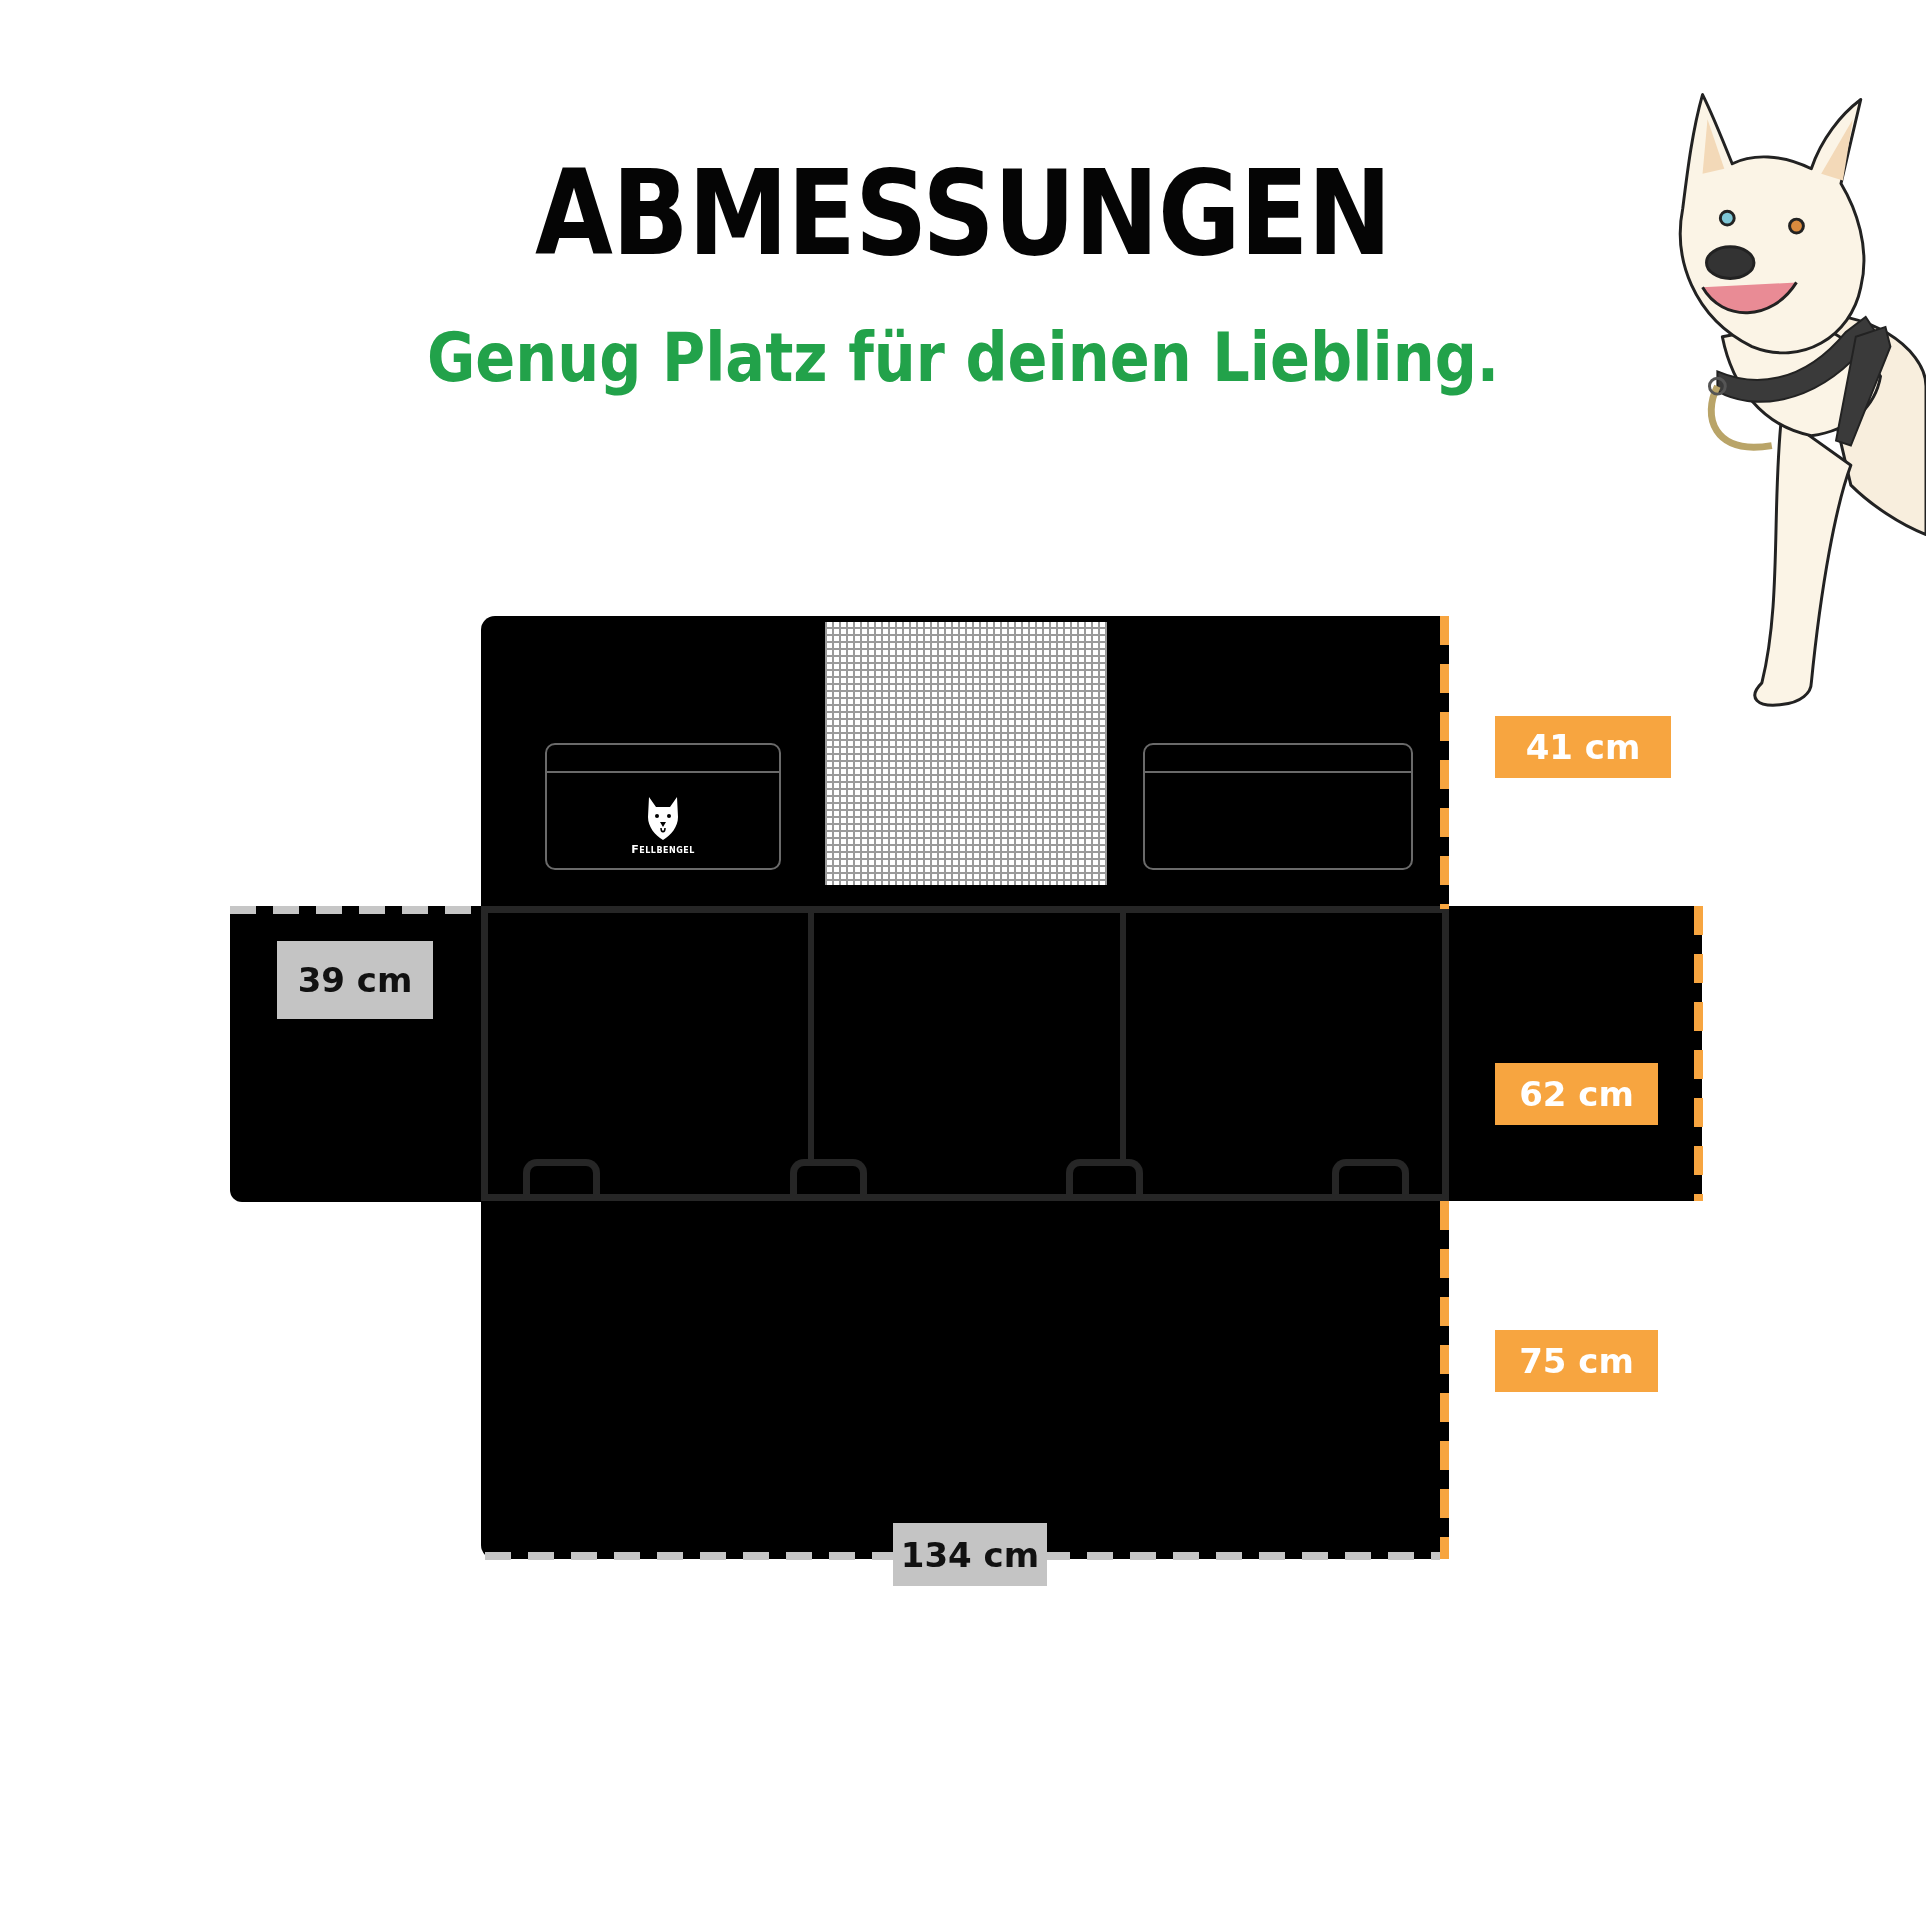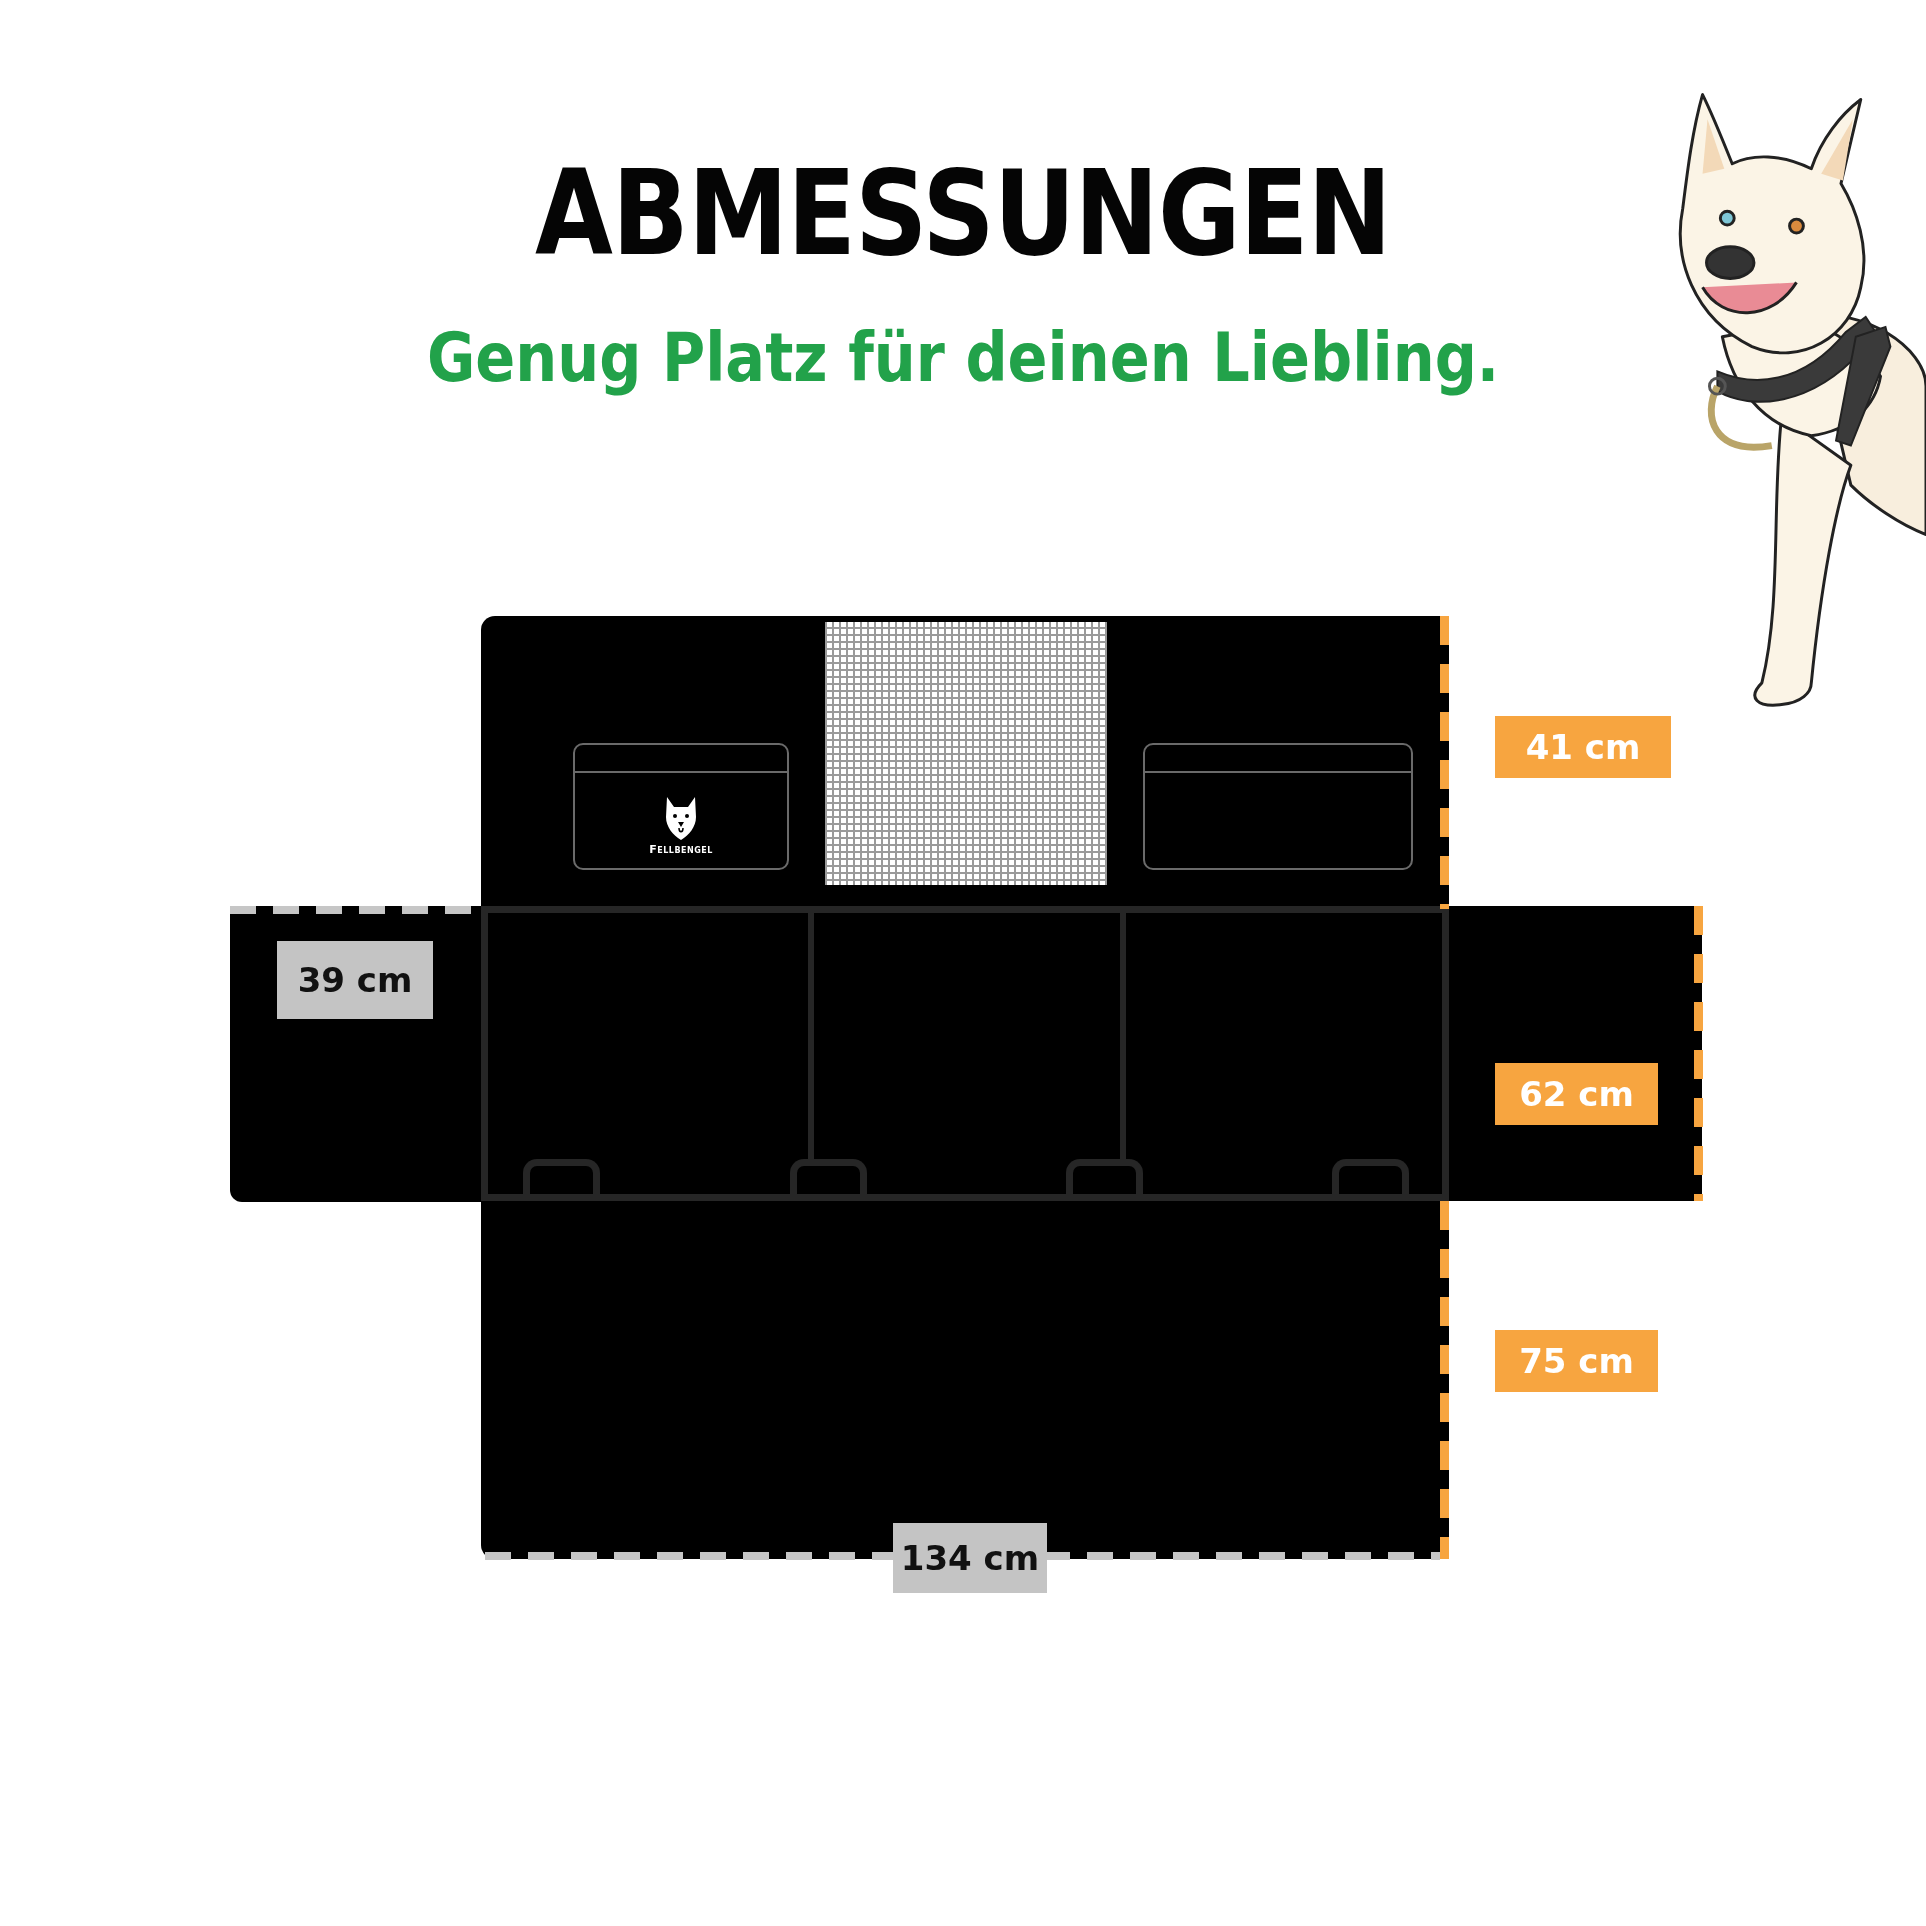--- a/index.html
+++ b/index.html
@@ -52,21 +52,21 @@
       linear-gradient(0deg, #9a9a9a 2px, transparent 2px);
     background-size:7px 7px;
   }
 
   
   .pocket {
     top:743px; height:127px; box-sizing:border-box;
     border:2px solid #6a6a6a; border-radius:10px;
   }
   .pocket-flap { left:0; right:0; top:26px; height:2px; background:#6a6a6a; }
-  .pocket-left { left:573px; width:216px; }
+  .pocket-left { left:545px; width:236px; }
   .pocket-right { left:1143px; width:270px; }
 
   .logo-wrap { left:0; width:100%; top:50px; text-align:center; }
   .logo-icon { display:block; margin:0 auto; width:36px; height:46px; }
   .logo-text {
     display:block; margin-top:2px; color:#ffffff; font-weight:bold;
     font-size:11px; letter-spacing:0.5px;
     font-family:"DejaVu Sans", sans-serif; font-variant:small-caps;
   }
 
@@ -177,17 +177,17 @@
   </div>
   <div class="abs label label-orange" style="left:1495px; top:1027px; width:163px; height:62px;margin-top:36px;">
     <span>62 cm</span>
   </div>
   <div class="abs label label-orange" style="left:1495px; top:1330px; width:163px; height:62px;">
     <span>75 cm</span>
   </div>
   <div class="abs label label-gray" style="left:277px; top:941px; width:156px; height:78px;">
     <span>39 cm</span>
   </div>
-  <div class="abs label label-gray" style="left:893px; top:1523px; width:154px; height:70px;">
+  <div class="abs label label-gray" style="left:893px; top:1523px; width:154px; height:63px;">
     <span>134 cm</span>
   </div>
 </div>
 
 
 </body></html>

